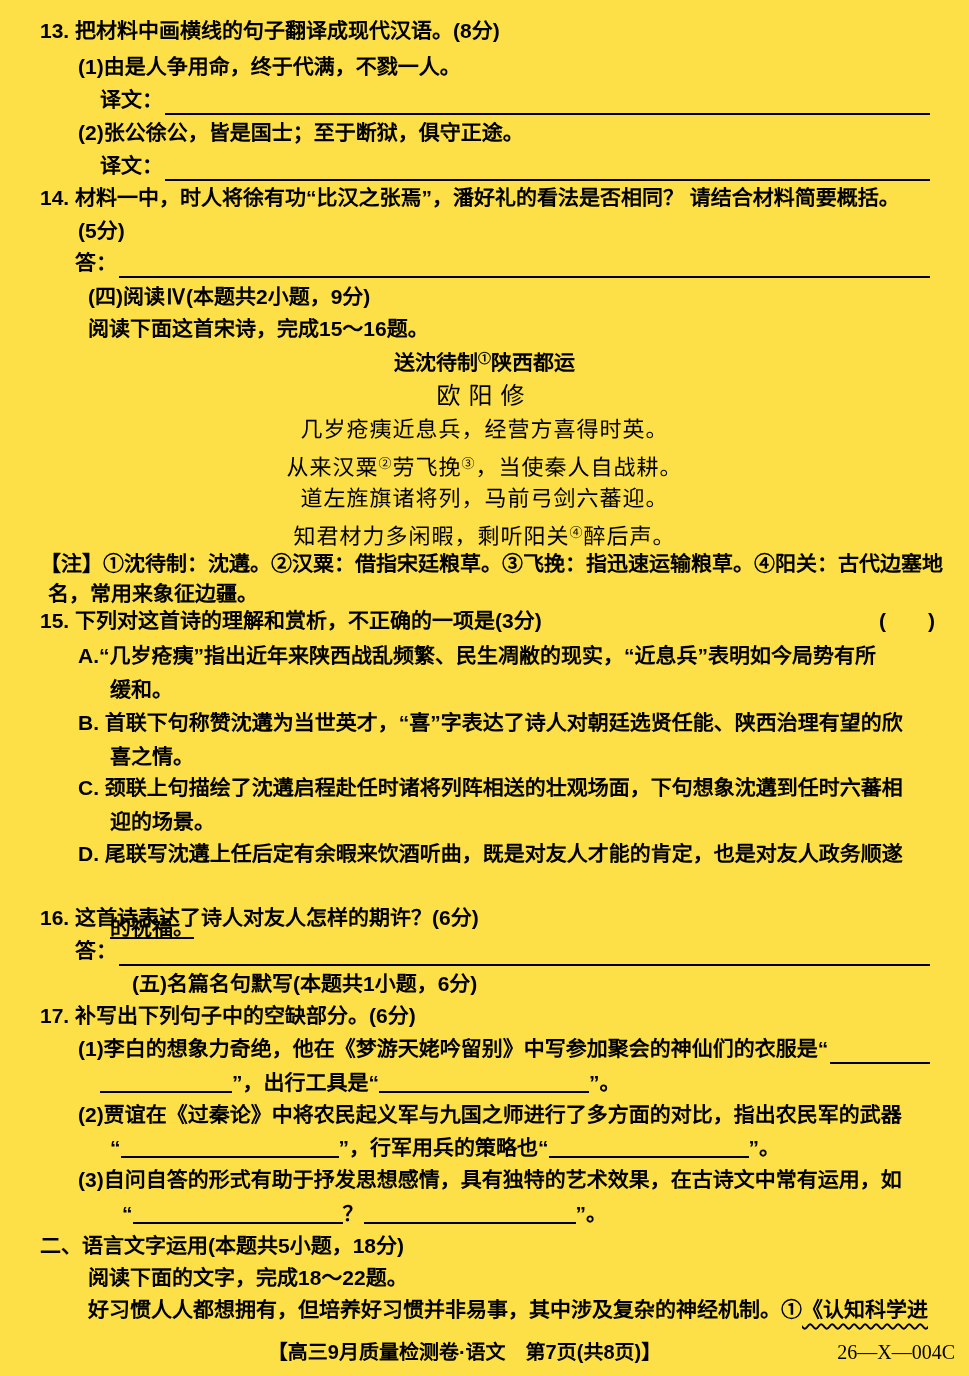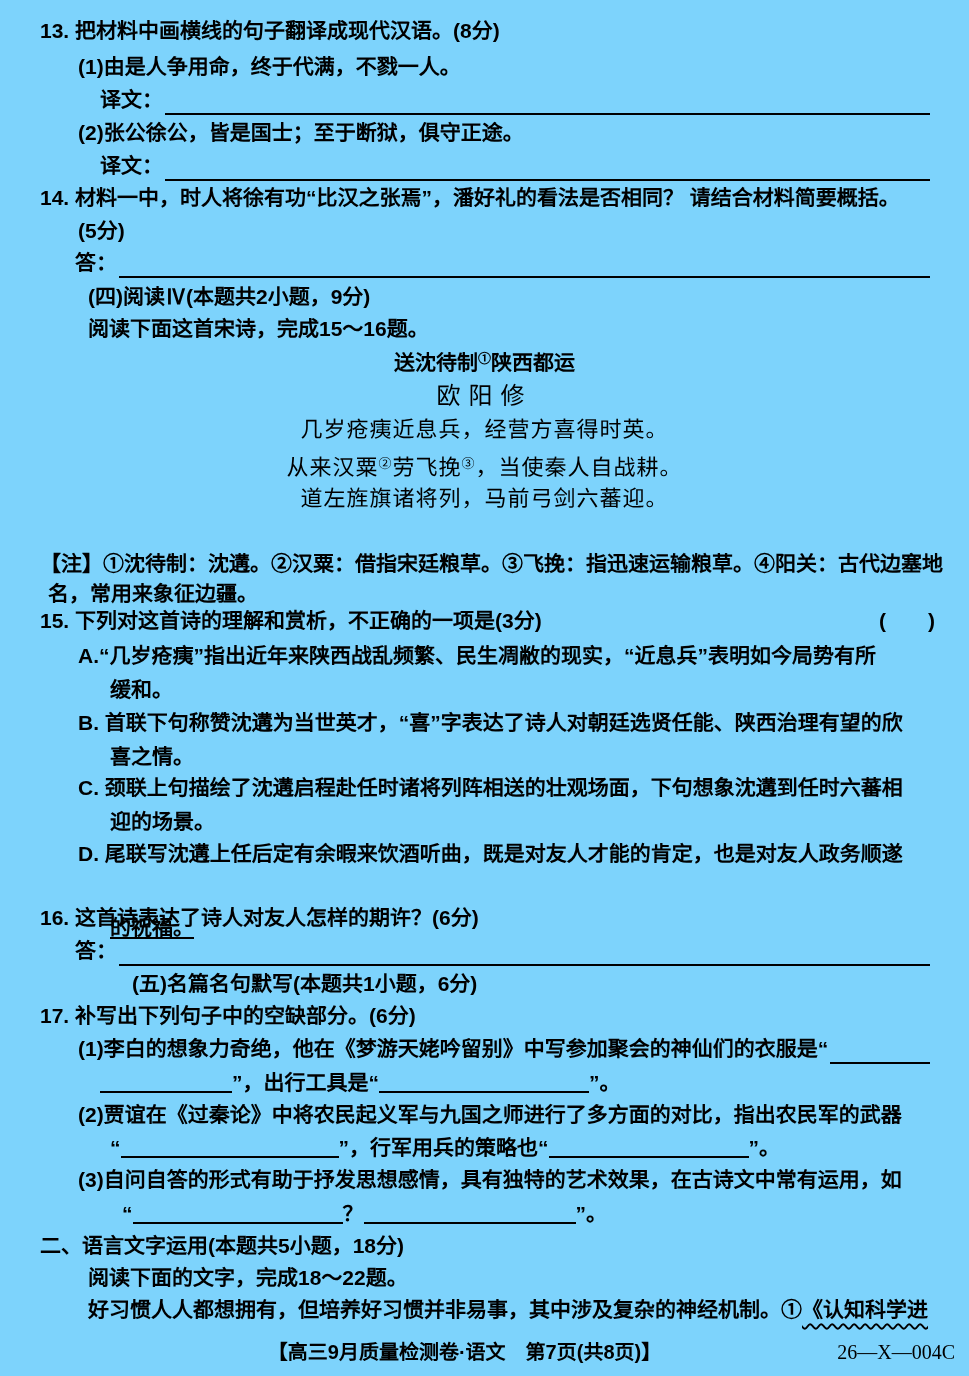--- a/index.html
+++ b/index.html
@@ -1,19 +1,19 @@
 <!DOCTYPE html>
 <html lang="zh-CN"><head>
 <meta charset="utf-8">
 <style>
   html,body{margin:0;padding:0;background:#ffffff;}
   .page{
     position:relative;
     width:969px;height:1376px;
-    background:#7dd3fc;
+    background:#fde047;
     color:#000;
     font-family:"Liberation Sans",sans-serif;
     overflow:hidden;
   }
   .ln{
     position:absolute;
     font-size:21px;
     line-height:30px;
     font-weight:700;
     white-space:nowrap;
@@ -86,20 +86,21 @@
   </div>
 
   <div class="ln" style="top:282px;left:88px;">(四)阅读Ⅳ(本题共2小题，9分)</div>
   <div class="ln" style="top:314px;left:88px;">阅读下面这首宋诗，完成15～16题。</div>
 
   <div class="ln ctr" style="top:344px;"><span>送沈待制</span><span class="sup">①</span><span>陕西都运</span></div>
   <div class="ln ctr author" style="top:381px;">欧阳修</div>
   <div class="ln ctr poemline" style="top:415px;">几岁疮痍近息兵，经营方喜得时英。</div>
   <div class="ln ctr poemline" style="top:449px;"><span>从来汉粟</span><span class="sup">②</span><span>劳飞挽</span><span class="sup">③</span><span>，当使秦人自战耕。</span></div>
   <div class="ln ctr poemline" style="top:484px;">道左旌旗诸将列，马前弓剑六蕃迎。</div>
+  <div class="ln ctr poemline" style="top:518px;"><span>知君材力多闲暇，剩听阳关</span><span class="sup">④</span><span>醉后声。</span></div>
 
   <div class="ln" style="top:549px;left:40px;">【注】①沈待制：沈遘。②汉粟：借指宋廷粮草。③飞挽：指迅速运输粮草。④阳关：古代边塞地</div>
   <div class="ln" style="top:579px;left:40px;margin-left:8px;">名，常用来象征边疆。</div>
 
   <div class="ln spread" style="top:606px;left:40px;right:34px;">
     <span>15. 下列对这首诗的理解和赏析，不正确的一项是(3分)</span>
     <span>(　　)</span>
   </div>
   <div class="ln" style="top:641px;left:78px;">A.“几岁疮痍”指出近年来陕西战乱频繁、民生凋敝的现实，“近息兵”表明如今局势有所</div>
   <div class="ln" style="top:675px;left:110px;">缓和。</div>

